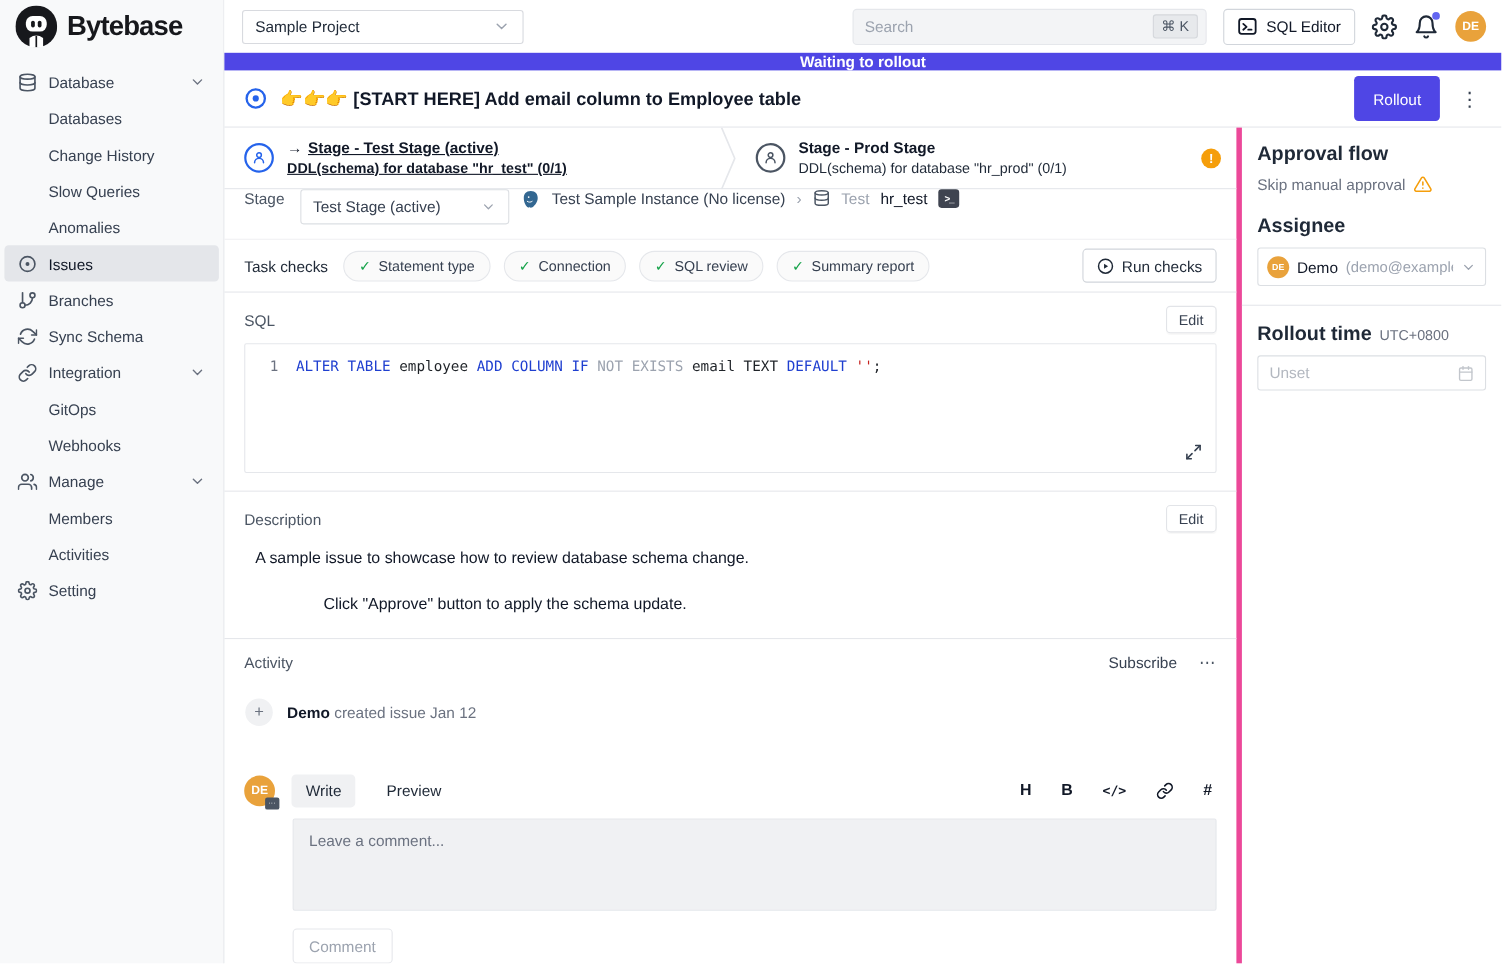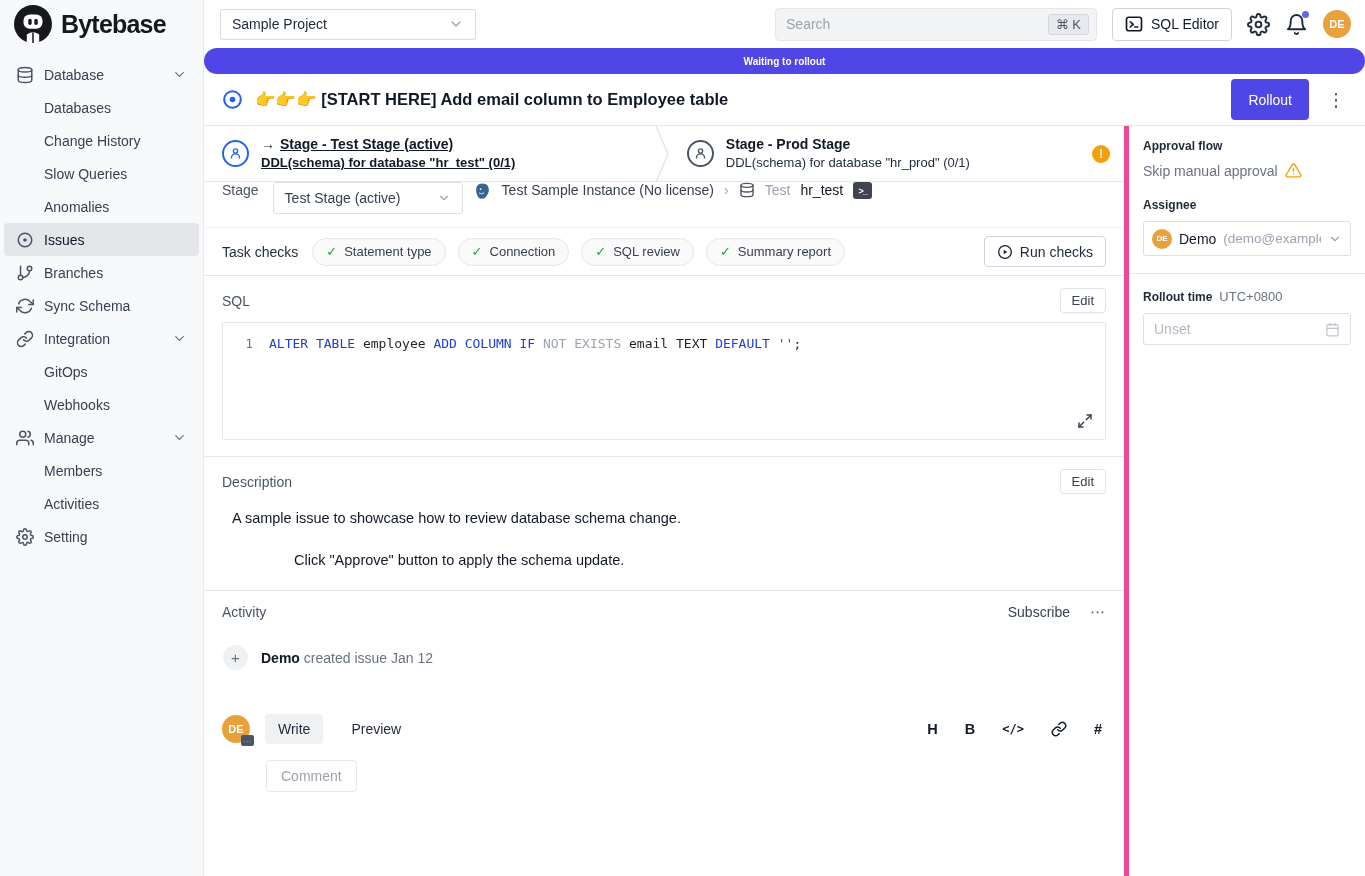--- a/index.html
+++ b/index.html
@@ -26,21 +26,21 @@
   .top-right { display:flex; align-items:center; gap:15px; }
   .search-box { width:322px; height:33px; background:#f3f4f6; border:1px solid #e5e7eb; border-radius:4px; display:flex; align-items:center; padding:0 7px 0 10px; }
   .search-box input { flex:1; border:none; outline:none; background:transparent; font-size:14px; color:#374151; font-family:inherit; }
   .search-box input::placeholder { color:#9ca3af; }
   .kbd { background:#e7e9ec; border:1px solid #d5d8dc; border-radius:3px; padding:2px 7px; font-size:13px; color:#4b5563; }
   .sql-editor-btn { height:33px; display:flex; align-items:center; gap:8px; border:1px solid #d1d5db; border-radius:4px; background:#fff; padding:0 12px; font-size:14px; font-weight:500; color:#111827; cursor:pointer; }
   .icon-btn { background:none; border:none; cursor:pointer; color:#1f2937; position:relative; padding:0; }
   .bell-dot { position:absolute; top:-2px; right:-1px; width:7px; height:7px; border-radius:50%; background:#6366f1; }
   .avatar { width:28px; height:28px; border-radius:50%; background:#e9a23b; color:#fff; font-size:11px; font-weight:700; display:flex; align-items:center; justify-content:center; flex-shrink:0; }
 
-  .banner { height:26px; background:#4f46e5; color:#fff; font-size:10px; font-weight:600; display:flex; align-items:center; justify-content:center;border-radius:13px; }
+  .banner { height:16px; background:#4f46e5; color:#fff; font-size:14px; font-weight:600; display:flex; align-items:center; justify-content:center; }
 
   .title-row { height:52px; border-bottom:1px solid #e5e7eb; display:flex; align-items:center; gap:12px; padding:0 14px 0 18px; }
   .issue-title { font-size:16.5px; font-weight:700; color:#111827; }
   .rollout-btn { margin-left:auto; height:41px; background:#4f46e5; color:#fff; border:none; border-radius:4px; padding:0 17px; font-size:14px; font-weight:500; cursor:pointer; font-family:inherit; }
   .kebab { font-size:18px; color:#374151; padding:0 6px; cursor:pointer; background:none; border:none; }
 
   .content { flex:1; display:flex; min-height:0; }
   .left { flex:1; min-width:0; border-right:5px solid #ec4899; }
 
   
@@ -114,21 +114,21 @@
   .tab.active { background:#f0f1f3; }
   .cmt-toolbar { margin-left:auto; display:flex; align-items:center; gap:27px; padding-right:4px; }
   .tool { font-size:14.5px; font-weight:700; color:#111827; background:none; border:none; cursor:pointer; font-family:inherit; }
   .tool.mono { font-family:"DejaVu Sans Mono",monospace; font-size:12px; }
   .cmt-textarea { display:block; margin:10px 0 0 44px; width:calc(100% - 44px); height:84px; background:#f0f1f3; border:1px solid #e5e7eb; border-radius:2px; padding:11px 14px; font-size:14px; font-family:inherit; color:#374151; resize:none; outline:none; }
   .cmt-textarea::placeholder { color:#6b7280; }
   .comment-btn { margin:16px 0 0 44px; height:32px; padding:0 14px; background:#fff; border:1px solid #e5e7eb; border-radius:4px; font-size:14px; color:#9ca3af; font-family:inherit; cursor:pointer; }
 
   
   .right-panel { width:236px; flex-shrink:0; padding:13px 14px; }
-  .rp-title { font-size:12px; font-weight:600; color:#1f2937; }
+  .rp-title { font-size:18px; font-weight:600; color:#1f2937; }
   .rp-sub { margin-top:9px; display:flex; align-items:center; gap:7px; font-size:14px; color:#6b7280; }
   .rp-assignee-title { margin-top:19px; }
   .assignee-select { margin-top:9px; height:35px; border:1px solid #dcdfe3; border-radius:3px; display:flex; align-items:center; gap:7px; padding:0 8px; cursor:pointer; }
   .assignee-select .avatar { width:20px; height:20px; font-size:8px; }
   .assignee-name { font-size:14px; color:#111827; white-space:nowrap; }
   .assignee-email { font-size:13.5px; color:#9ca3af; white-space:nowrap; overflow:hidden; flex:1; }
   .rp-divider { border:none; border-top:1px solid #e5e7eb; margin:17px -14px 15px -14px; }
   .rt-row { display:flex; align-items:baseline; gap:7px; }
   .rt-tz { font-size:13px; color:#6b7280; }
   .unset-input { margin-top:9px; height:32px; border:1px solid #dcdfe3; border-radius:3px; display:flex; align-items:center; justify-content:space-between; padding:0 10px; color:#b3b8c0; font-size:14px; cursor:pointer; }
@@ -473,20 +473,21 @@
                 <button class="tool mono">&lt;/&gt;</button>
                 <button class="tool">
                     <svg viewBox="0 0 24 24" width="16" height="16" fill="none" stroke="#111827" stroke-width="2.2" stroke-linecap="round" stroke-linejoin="round">
                       <path d="M10 13a5 5 0 0 0 7.54.54l3-3a5 5 0 0 0-7.07-7.07l-1.72 1.71"></path>
                       <path d="M14 11a5 5 0 0 0-7.54-.54l-3 3a5 5 0 0 0 7.07 7.07l1.71-1.71"></path>
                     </svg>
                   </button>
                 <button class="tool">#</button>
               </span>
             </div>
+            <textarea class="cmt-textarea" placeholder="Leave a comment..." style=""></textarea>
             <button class="comment-btn">Comment</button>
           </div>
         </section>
       </div>
 
       <aside class="right-panel">
         <div class="rp-title">Approval flow</div>
         <div class="rp-sub">
           <span>Skip manual approval</span>
           <span>

